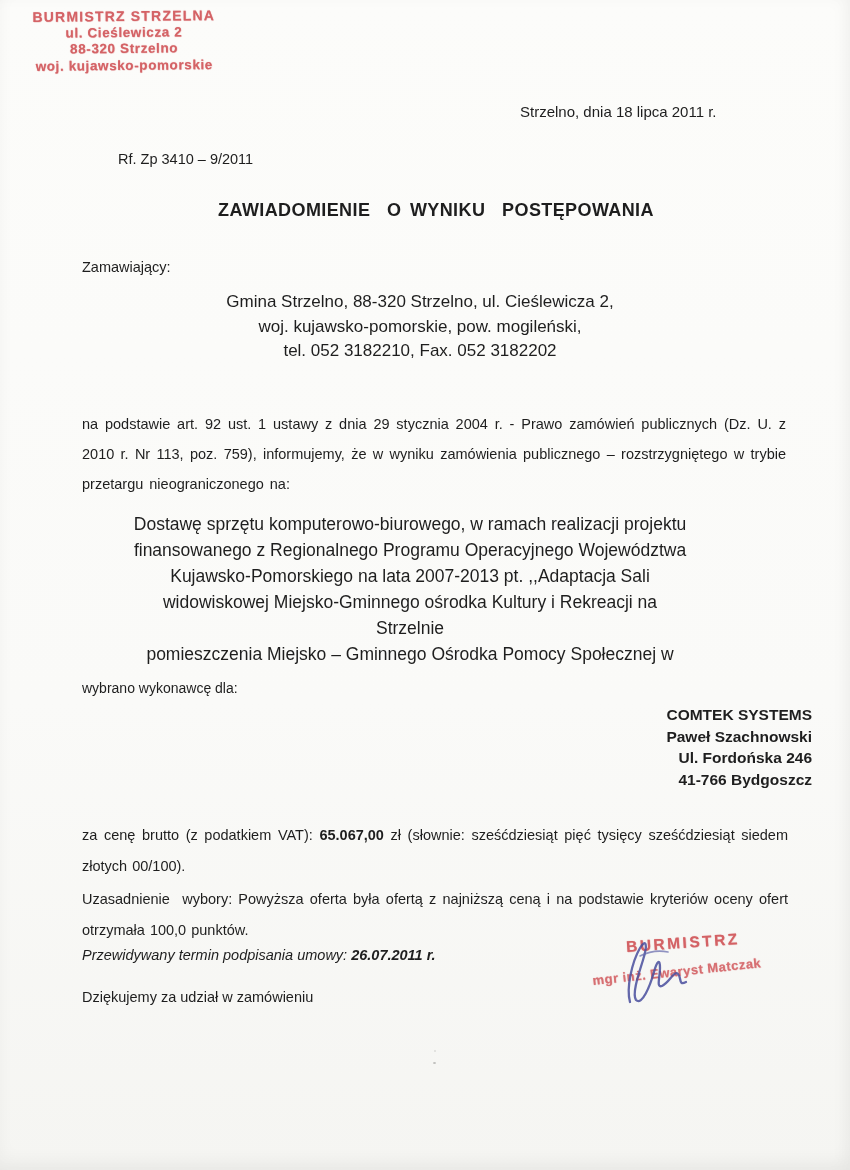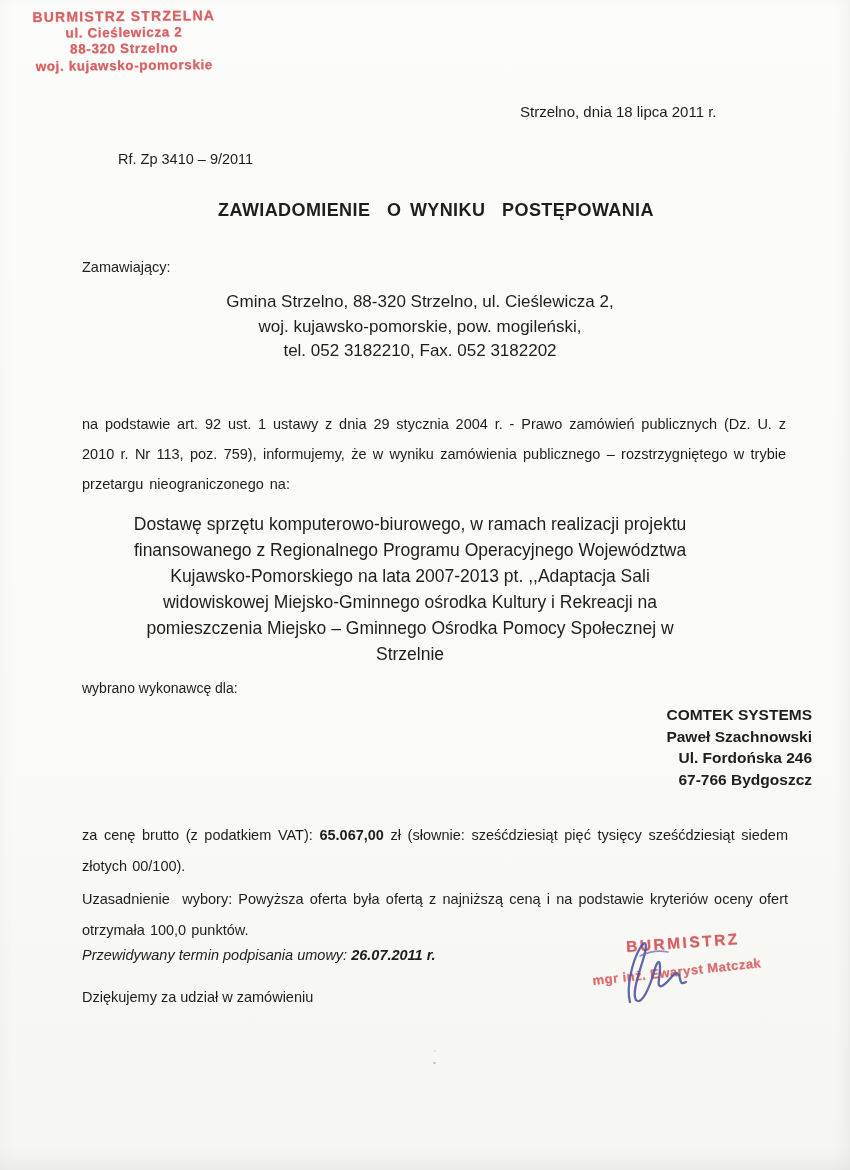--- a/index.html
+++ b/index.html
@@ -129,30 +129,30 @@
     <div>tel. 052 3182210, Fax. 052 3182202</div>
   </div>
 
   <div class="abs legal-paragraph">na podstawie art. 92 ust. 1 ustawy z dnia 29 stycznia 2004 r. - Prawo zamówień publicznych (Dz. U. z 2010 r. Nr 113, poz. 759), informujemy, że w wyniku zamówienia publicznego – rozstrzygniętego w trybie przetargu nieograniczonego na:</div>
 
   <div class="abs subject-block">
     <div>Dostawę sprzętu komputerowo-biurowego, w ramach realizacji projektu</div>
     <div>finansowanego z Regionalnego Programu Operacyjnego Województwa</div>
     <div>Kujawsko-Pomorskiego na lata 2007-2013 pt. ,,Adaptacja Sali</div>
     <div>widowiskowej Miejsko-Gminnego ośrodka Kultury i Rekreacji na</div>
+    <div>Strzelnie</div>
     <div>pomieszczenia Miejsko – Gminnego Ośrodka Pomocy Społecznej w</div>
-    <div>Strzelnie</div>
   </div>
 
   <div class="abs chosen-label">wybrano wykonawcę dla:</div>
   <div class="abs contractor-block">
     <div>COMTEK SYSTEMS</div>
     <div>Paweł Szachnowski</div>
     <div>Ul. Fordońska 246</div>
-    <div>67-766 Bydgoszcz</div>
+    <div>41-766 Bydgoszcz</div>
   </div>
 
   <div class="abs price-paragraph">
     <span>za cenę brutto (z podatkiem VAT): </span><b>65.067,00</b><span> zł (słownie: sześćdziesiąt pięć tysięcy sześćdziesiąt siedem złotych 00/100).</span>
   </div>
 
   <div class="abs justification-paragraph">Uzasadnienie  wybory: Powyższa oferta była ofertą z najniższą ceną i na podstawie kryteriów oceny ofert otrzymała 100,0 punktów.</div>
 
   <div class="abs signing-line">
     <span>Przewidywany termin podpisania umowy: </span><b>26.07.2011 r.</b>

